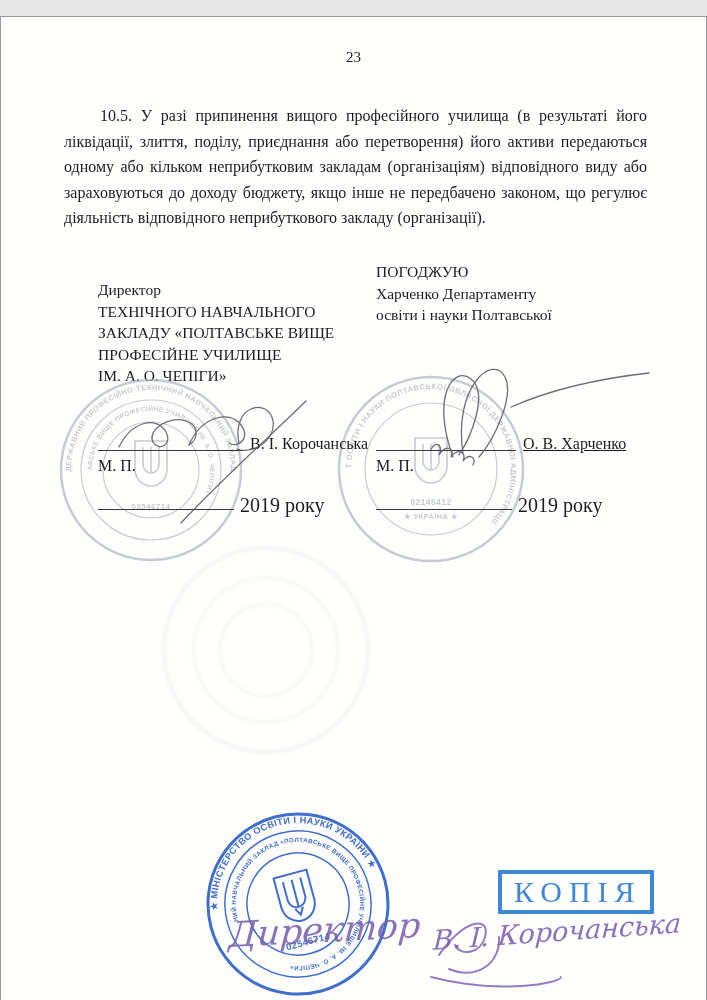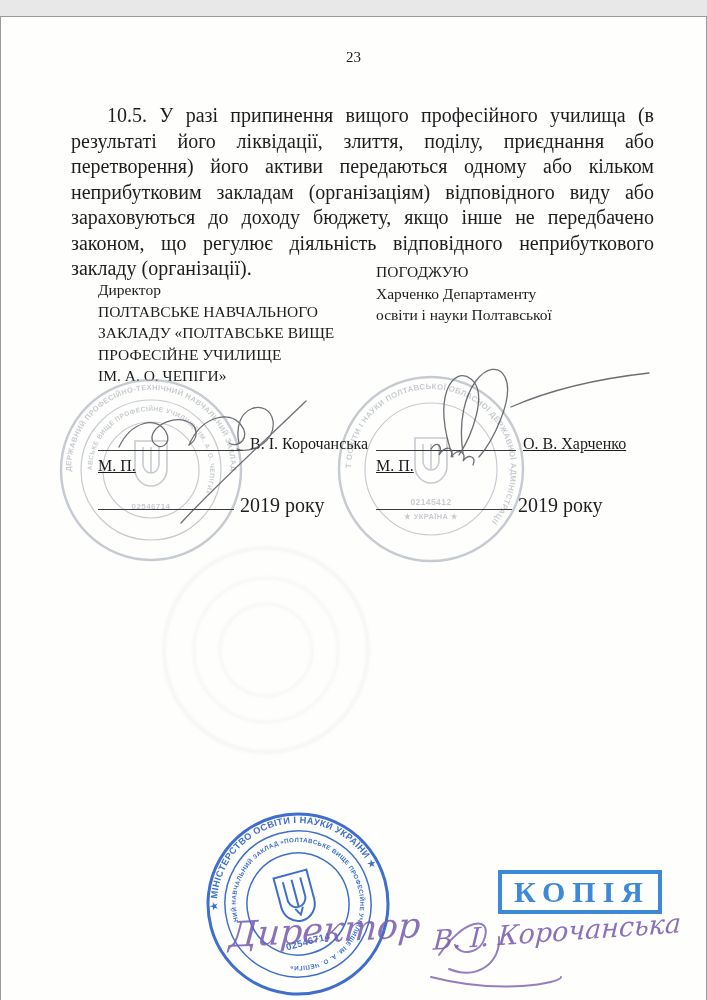--- a/index.html
+++ b/index.html
@@ -11,43 +11,43 @@
     border:1px solid #9a9a9a;
     overflow:hidden;
     font-family:"Liberation Serif", serif;
     color:var(--ink,#1d1d20);
   }
   .page-number{
     position:absolute;top:32px;left:0;width:100%;
     text-align:center;font-size:15px;
   }
   .clause{
-    position:absolute;left:70px;top:86px;width:583px;
-    font-size:20px;line-height:25.5px;
+    position:absolute;left:63px;top:86px;width:583px;
+    font-size:16px;line-height:25.5px;
     text-align:justify;text-indent:36px;
   }
   .sig-col{position:absolute;font-size:15.5px;line-height:21.5px;}
   .sig-col .line{white-space:nowrap;}
   .left-col{left:97px;top:262px;width:285px;}
   .right-col{left:375px;top:244px;width:290px;}
   .sig-line{position:absolute;border-bottom:1.5px solid #3a3a3e;height:0;}
   .sig-name{position:absolute;font-size:16px;white-space:nowrap;}
-  .mp{position:absolute;font-size:16px;text-decoration:underline;}
+  .mp{position:absolute;font-size:16px;}
   .year{position:absolute;font-size:20px;white-space:nowrap;}
   .stamp-svg{position:absolute;pointer-events:none;}
   .gray-seal{color:#9aa2af;opacity:.55;}
   .ghost-seal{color:#a8aeb8;opacity:.13;filter:blur(1.5px);}
   .blue-seal{color:var(--stamp-blue,#2f62c8);opacity:.92;transform:rotate(-15deg);}
   .seal-ring{font-family:"Liberation Sans",sans-serif;font-weight:bold;letter-spacing:.4px;}
   .copy-stamp{
     position:absolute;left:497px;top:853px;
     border:4px solid var(--kopiya-blue,#2e7ed8);
     color:var(--kopiya-blue,#2e7ed8);
     font-family:"Liberation Serif",serif;
-    font-weight:bold;font-size:30px;line-height:34px;
+    font-weight:normal;font-size:30px;line-height:34px;
     letter-spacing:7px;padding:1px 8px 1px 12px;
     opacity:.92;
   }
   .handwriting{
     position:absolute;
     font-family:"DejaVu Serif",serif;font-style:italic;
     color:var(--handwriting-purple,#7b5fb0);
     white-space:nowrap;opacity:.88;
   }
   .hw-director{left:228px;top:893px;font-size:35px;transform:rotate(-3deg) skewX(-7deg);}
@@ -58,21 +58,21 @@
 <body>
 
 <div class="page">
 
   <div class="page-number">23</div>
 
   <div class="clause">10.5. У разі припинення вищого професійного училища (в результаті його ліквідації, злиття, поділу, приєднання або перетворення) його активи передаються одному або кільком неприбутковим закладам (організаціям) відповідного виду або зараховуються до доходу бюджету, якщо інше не передбачено законом, що регулює діяльність відповідного неприбуткового закладу (організації).</div>
 
   <div class="sig-col left-col">
     <div class="line">Директор</div>
-    <div class="line">ПОЛТАВСЬКЕ НАВЧАЛЬНОГО</div>
+    <div class="line">ТЕХНІЧНОГО НАВЧАЛЬНОГО</div>
     <div class="line">ЗАКЛАДУ «ПОЛТАВСЬКЕ ВИЩЕ</div>
     <div class="line">ПРОФЕСІЙНЕ УЧИЛИЩЕ</div>
     <div class="line">ІМ. А. О. ЧЕПІГИ»</div>
   </div>
 
   <div class="sig-col right-col">
     <div class="line">ПОГОДЖУЮ</div>
     <div class="line">Харченко Департаменту</div>
     <div class="line">освіти і науки Полтавської</div>
   </div>

